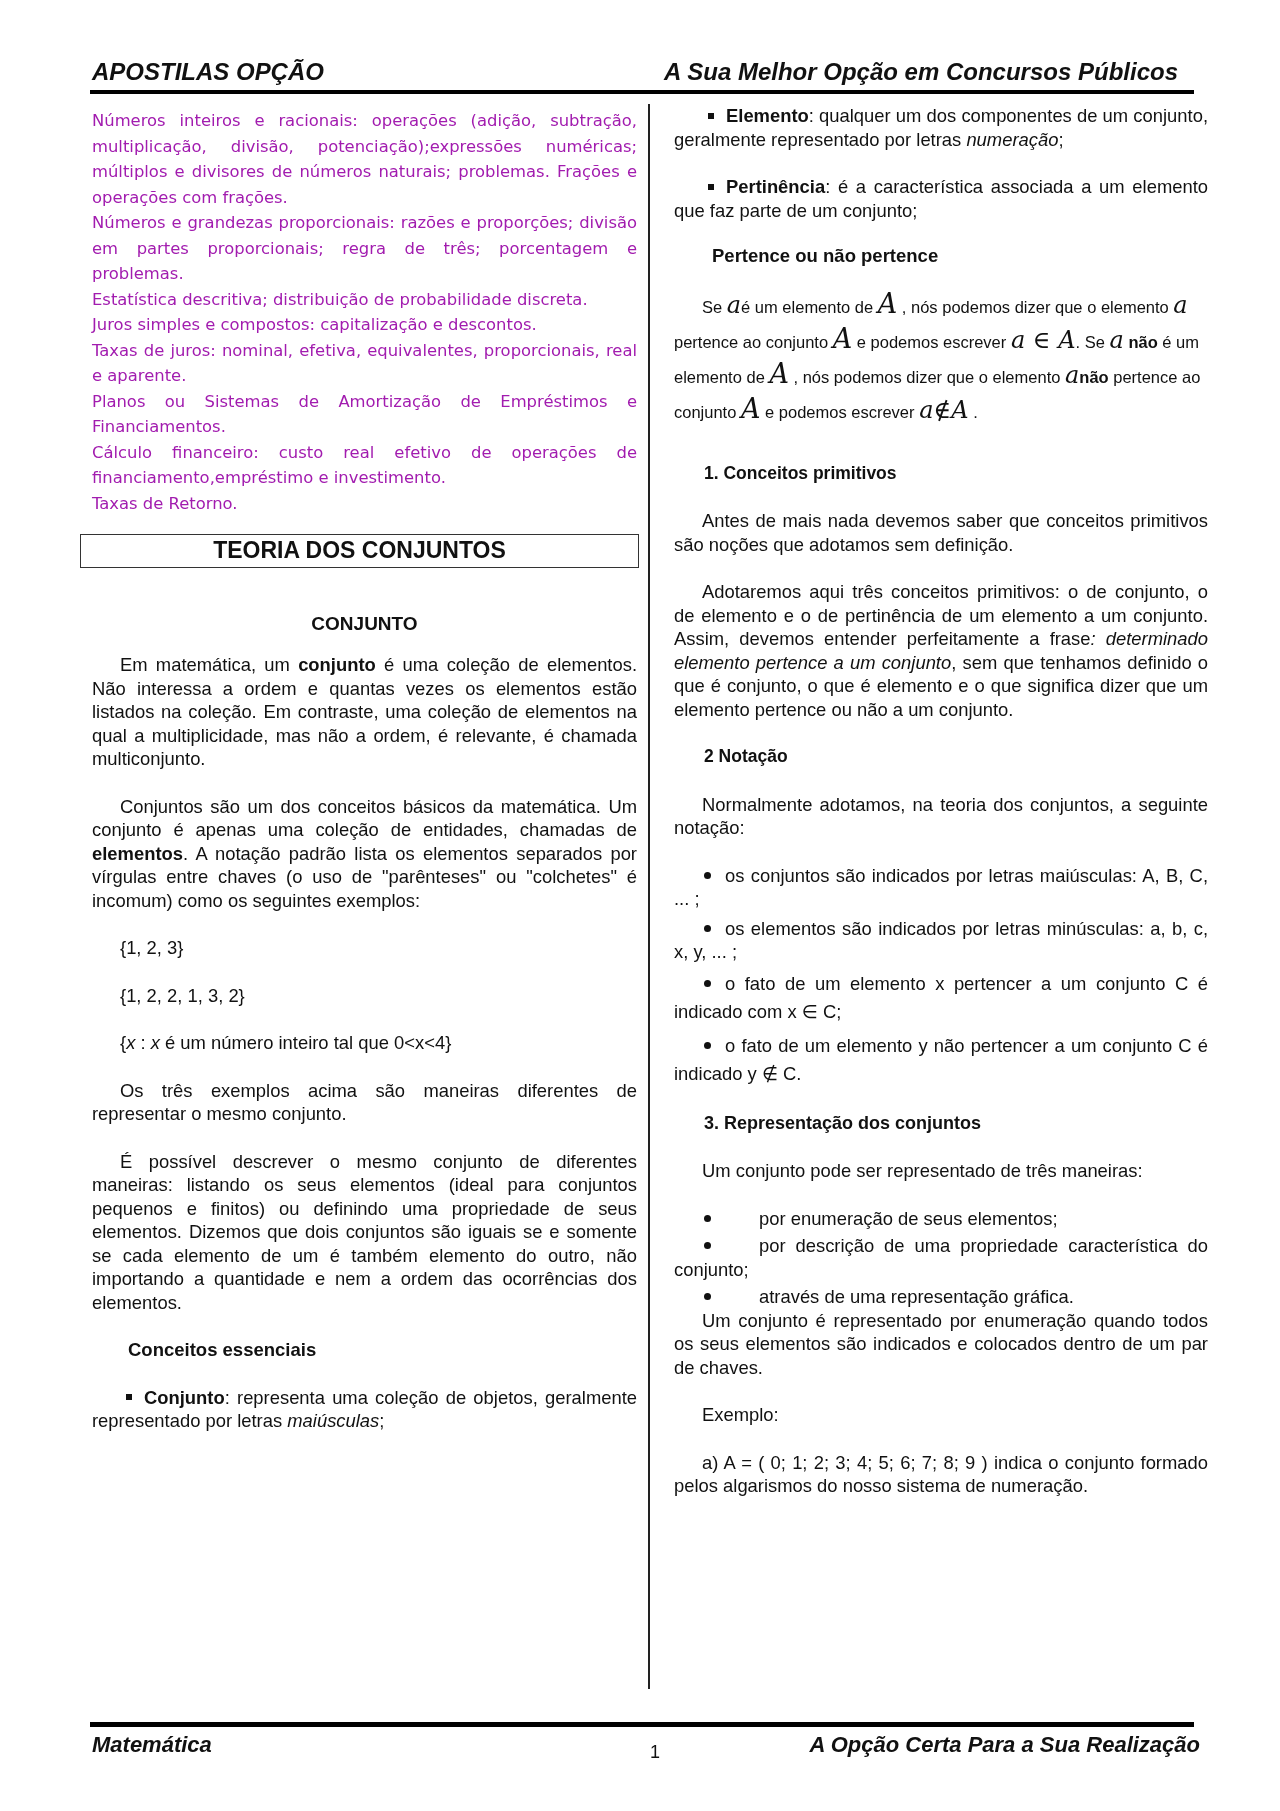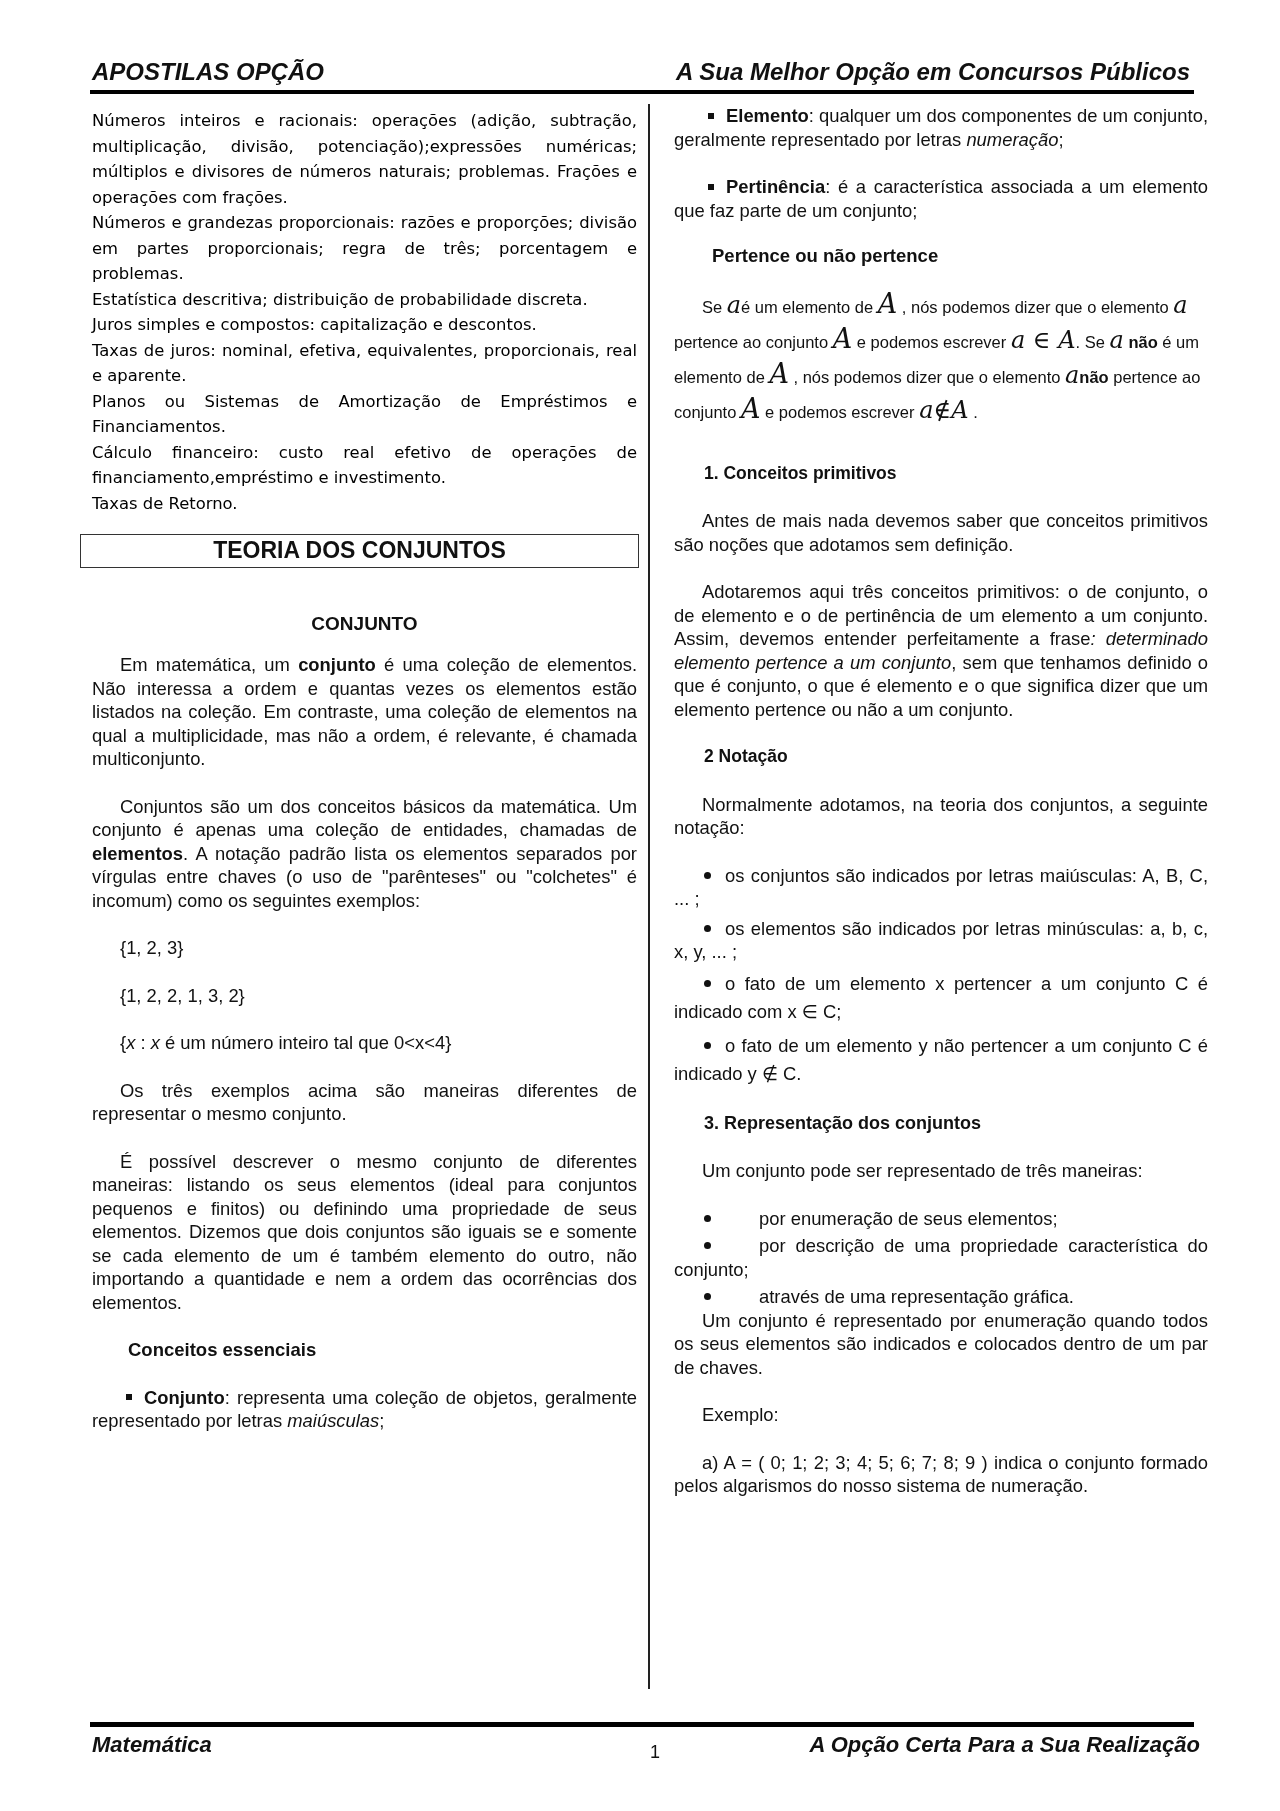--- a/index.html
+++ b/index.html
@@ -1,27 +1,27 @@
 <!DOCTYPE html>
 <html><head>
 <meta charset="utf-8">
 <style>
   html, body { margin:0; padding:0; background:#ffffff; }
   body { width:1280px; height:1811px; position:relative; overflow:hidden;
          font-family:"Liberation Sans", sans-serif; color:#111; }
   .hdr { position:absolute; top:58px; font-weight:bold; font-style:italic; font-size:24px; letter-spacing:0px; }
   .hdr-left { left:92px; }
-  .hdr-right { right:90px; }
+  .hdr-right { right:102px; }
   .hdr-rule { position:absolute; left:90px; right:86px; top:90px; height:4px; background:#000; }
   .col-div { position:absolute; left:648px; top:104px; width:2px; height:1585px; background:#222; }
   .col { position:absolute; font-size:18.4px; line-height:23.5px; text-align:justify; }
   .col-left { left:92px; width:545px; top:100px; }
   .col-right { left:674px; width:534px; top:104px; }
   .big-title { font-size:46px; font-weight:bold; text-align:center; margin:8px 0 0 0; padding-left:40px; line-height:54px; height:70px;}
-  .syllabus { font-family:"DejaVu Sans", sans-serif; font-size:16.4px; line-height:25.5px; text-align:justify; margin-top:8px; color:#000000; }
+  .syllabus { font-family:"DejaVu Sans", sans-serif; font-size:16.4px; line-height:25.5px; text-align:justify; margin-top:8px; color:#a21caf; }
   .syllabus p { margin:0; }
   .boxed { border:1.5px solid #333; text-align:center; font-weight:bold; font-size:23px; padding:4px 0 4px 0; margin:18px 0 0 -12px; width:557px; }
   .subhead-center { text-align:center; font-weight:bold; font-size:19px; margin:44px 0 18px 0; }
   p.par { margin:0 0 24px 0; text-indent:28px; }
   p.ex { margin:0 0 24px 28px; text-align:left; }
   .subhead { font-weight:bold; margin:0 0 24px 36px; font-size:18.5px; }
   .bullet-sq { display:inline-block; width:6px; height:6px; background:#111; margin:0 12px 3px 34px; vertical-align:middle; }
   .bullet-dot { display:inline-block; width:7px; height:7px; border-radius:50%; background:#111; margin:0 14px 3px 30px; vertical-align:middle; }
   .bullet-dot.wide { margin-right:48px; }
   .math { font-family:"DejaVu Serif", serif; font-style:italic; font-size:24px; }

